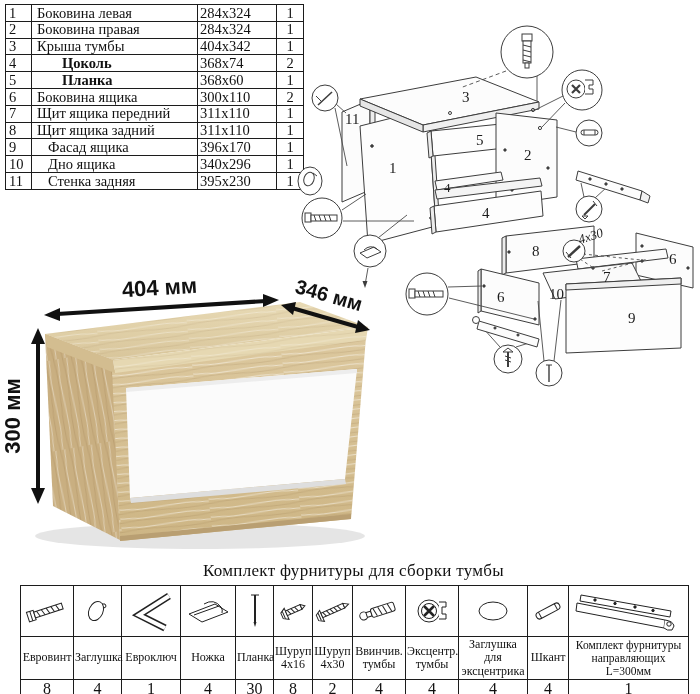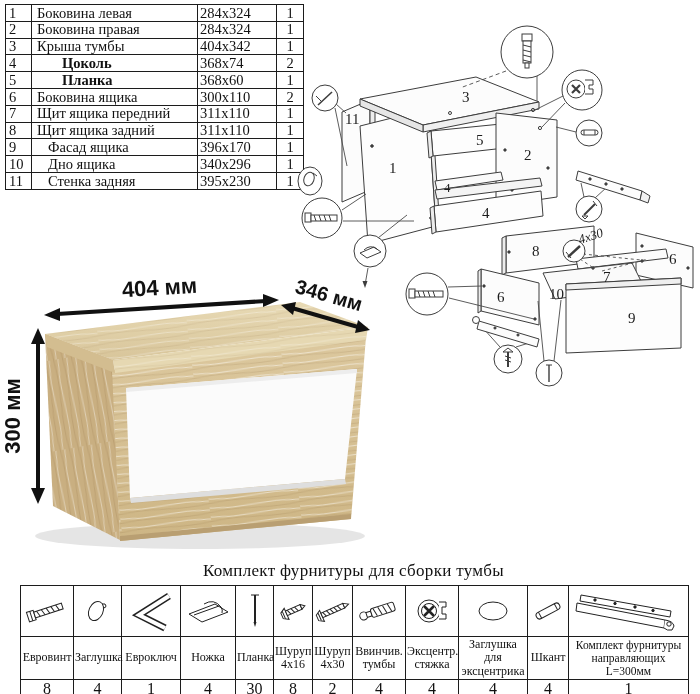--- a/index.html
+++ b/index.html
@@ -557,21 +557,21 @@
   </tr>
   <tr>
     <td class="hw-label-cell">Евровинт</td>
     <td class="hw-label-cell">Заглушка</td>
     <td class="hw-label-cell">Евроключ</td>
     <td class="hw-label-cell">Ножка</td>
     <td class="hw-label-cell">Планка</td>
     <td class="hw-label-cell">Шуруп 4x16</td>
     <td class="hw-label-cell">Шуруп 4x30</td>
     <td class="hw-label-cell">Ввинчив. тумбы</td>
-    <td class="hw-label-cell">Эксцентр. стяжка</td>
+    <td class="hw-label-cell">Эксцентр. тумбы</td>
     <td class="hw-label-cell">Заглушка для эксцентрика</td>
     <td class="hw-label-cell">Шкант</td>
     <td class="hw-label-cell" style="font-size:11.5px">Комплект фурнитуры направляющих L=300мм</td>
   </tr>
   <tr>
     <td class="hw-qty-cell">8</td>
     <td class="hw-qty-cell">4</td>
     <td class="hw-qty-cell">1</td>
     <td class="hw-qty-cell">4</td>
     <td class="hw-qty-cell">30</td>

